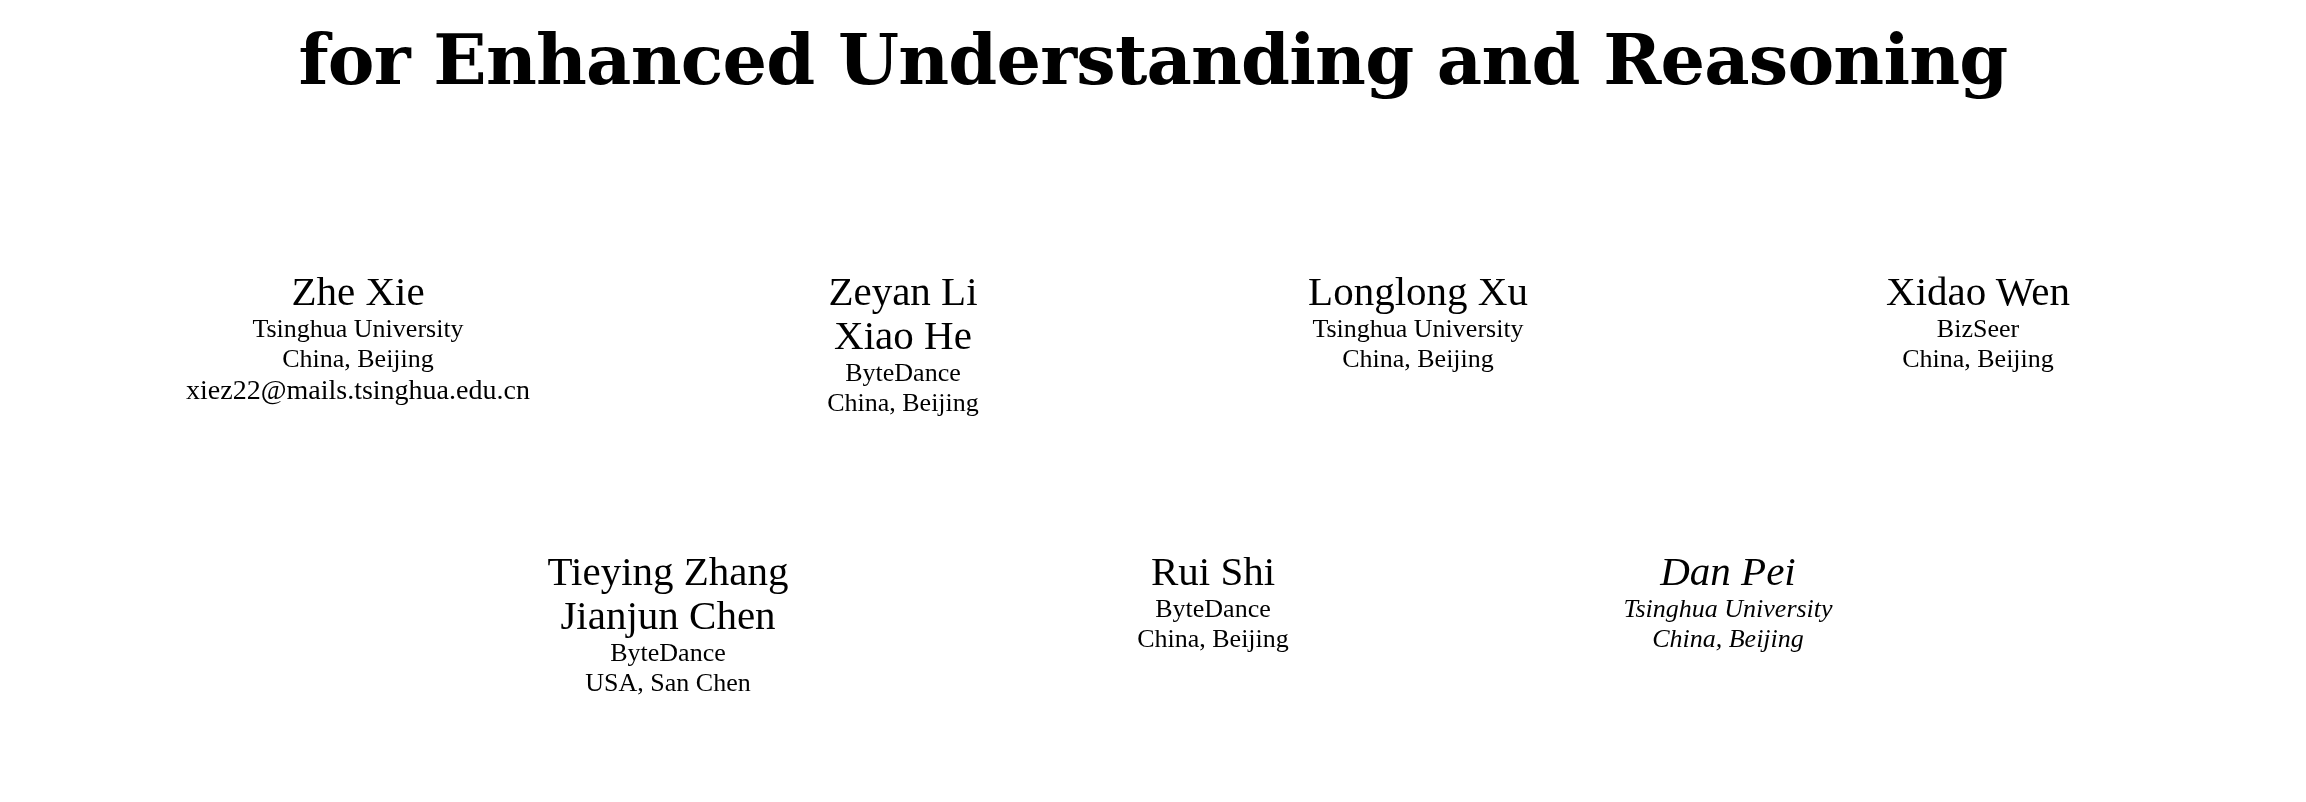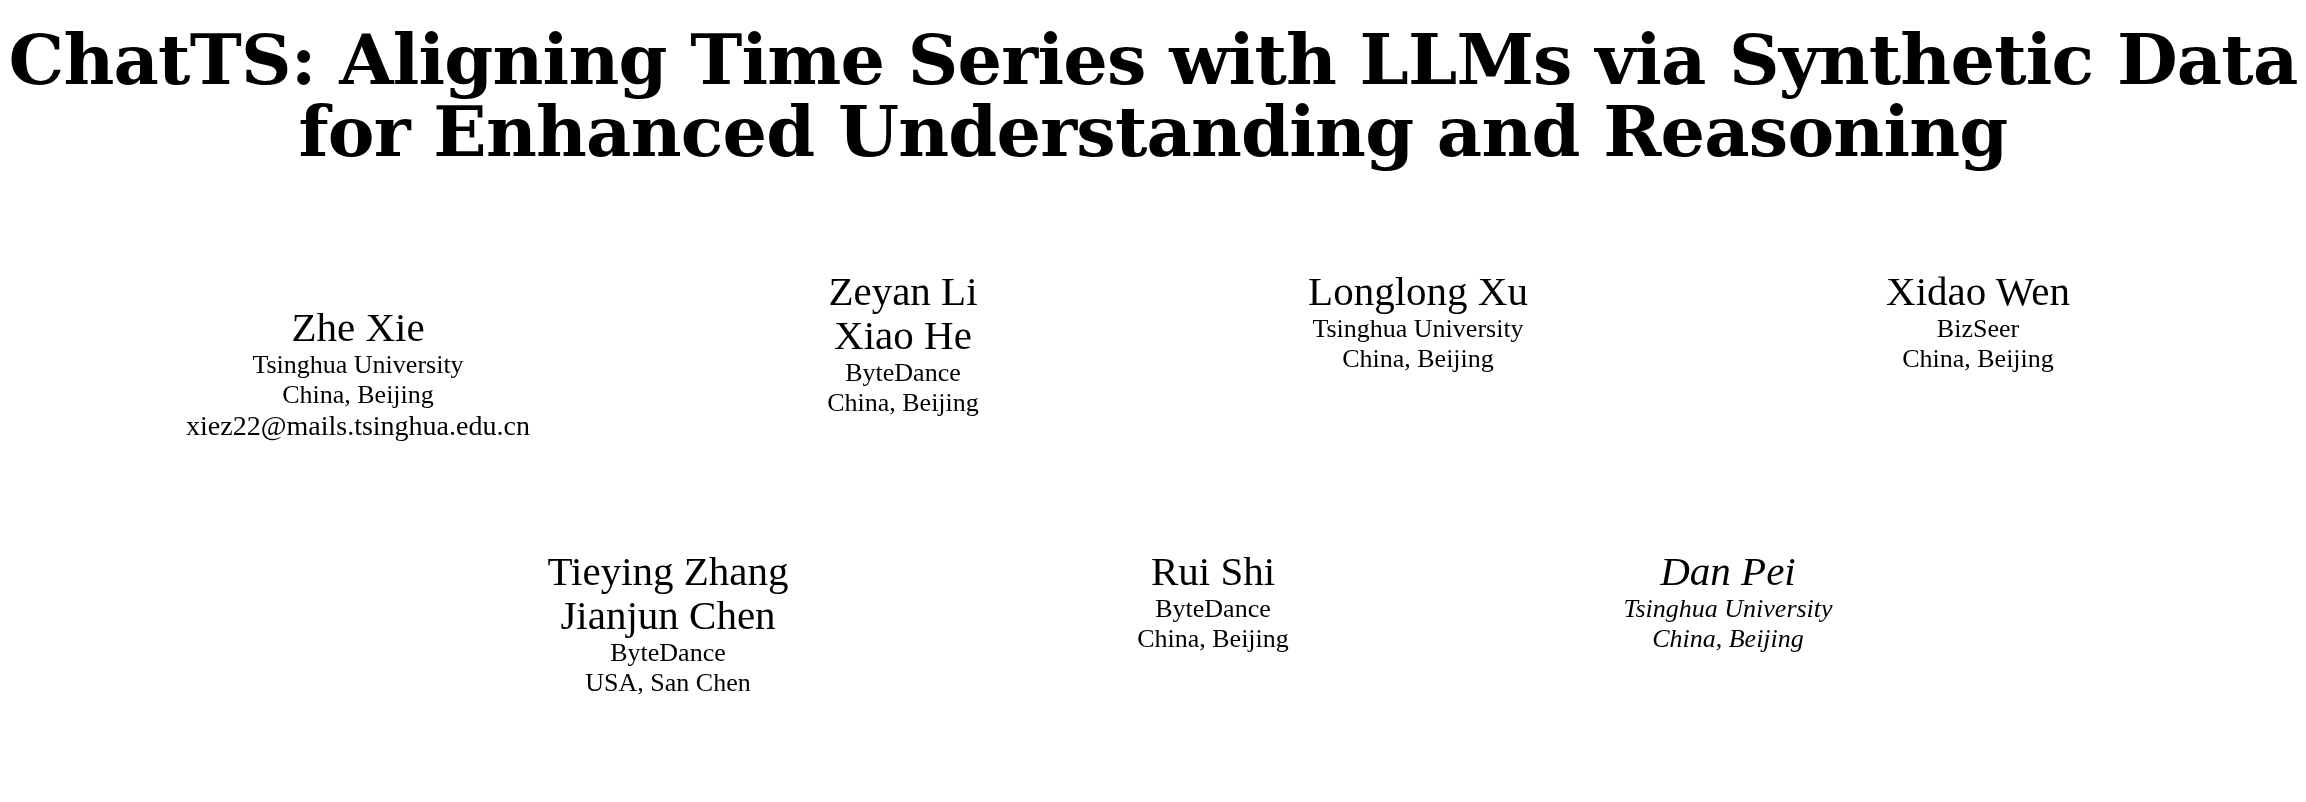--- a/index.html
+++ b/index.html
@@ -55,21 +55,21 @@
   .authors-row.row-1 { top: 270px; }
   .authors-row.row-2 { top: 550px; }
 
   .author-block {
     text-align: center;
     box-sizing: border-box;
     padding: 0 10px;
   }
 
   
-  .row-1 .author-block.col-1 { width: 620px; margin-top: 36px; }
+  .row-1 .author-block.col-1 { width: 620px; }
   .row-1 .author-block.col-2 { width: 470px; }
   .row-1 .author-block.col-3 { width: 560px; }
   .row-1 .author-block.col-4 { width: 560px; }
 
   .row-2 .author-block.col-1 { width: 620px; margin-left: 300px; }
   .row-2 .author-block.col-2 { width: 470px; }
   .row-2 .author-block.col-3 { width: 560px; font-style: italic; }
   .row-2 .spacer { width: 240px; }
 
   .author-name {
@@ -93,21 +93,20 @@
     line-height: 1.16;
     white-space: nowrap;
   }
 </style>
 </head>
 <body>
 
 <div class="page">
 
   <div class="title-block">
-    <div class="title-line">ChatTS: Aligning Time Series with LLMs via Synthetic Data</div>
     <div class="title-line">for Enhanced Understanding and Reasoning</div>
   </div>
 
   <div class="authors-row row-1">
 
     <div class="author-block col-1">
       <div class="author-name">Zhe Xie</div>
       <div class="author-meta">Tsinghua University</div>
       <div class="author-meta">China, Beijing</div>
       <div class="author-email">xiez22@mails.tsinghua.edu.cn</div>

